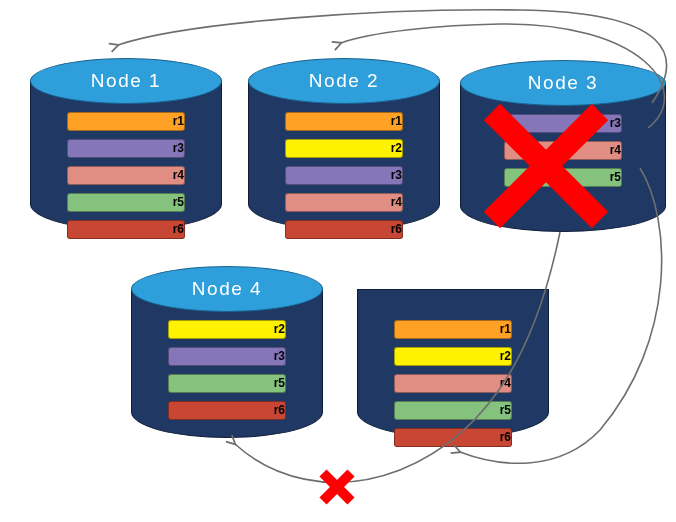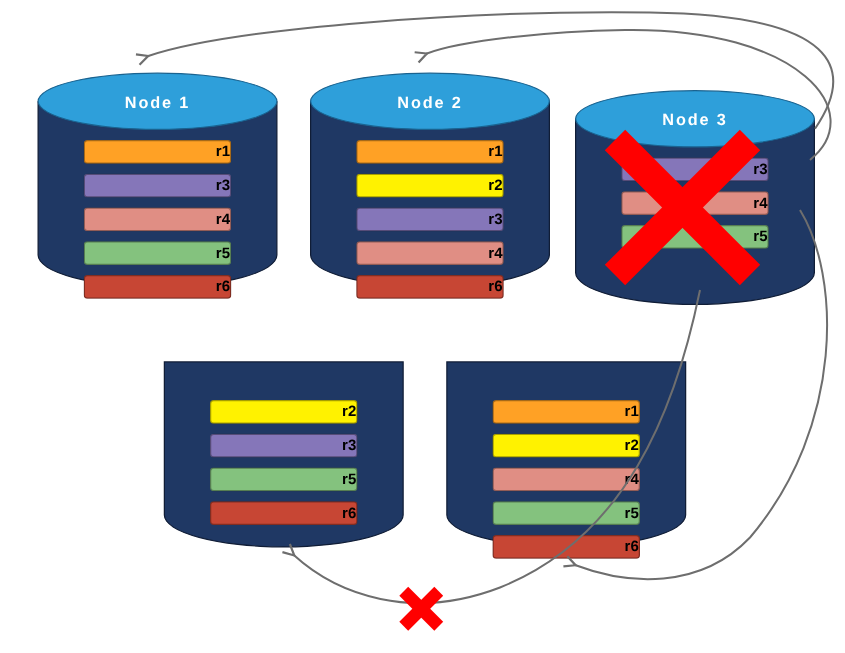--- a/index.html
+++ b/index.html
@@ -16,21 +16,21 @@
     border-radius:0 0 50% 50% / 0 0 26px 26px;
   }
   .cyl-top{
     position:absolute;left:0;top:0;width:100%;height:46px;
     background:var(--top);
     border:1px solid #1a6390;
     box-sizing:border-box;
     border-radius:50%;
     display:flex;align-items:center;justify-content:center;
   }
-  .cyl-title{color:#ffffff;font-weight:bold;font-size:13px;letter-spacing:1.5px;}
+  .cyl-title{color:#ffffff;font-weight:normal;font-size:19px;letter-spacing:1.5px;}
   .records{
     position:absolute;left:50%;transform:translateX(-50%);top:54px;width:118px;
     display:flex;flex-direction:column;gap:8px;
   }
   .record{
     height:17px;border-radius:3px;
     border:1px solid rgba(0,0,0,0.35);
     box-sizing:content-box;
     font-size:12px;font-weight:bold;color:#000;
     text-align:right;line-height:17px;
@@ -63,33 +63,36 @@
           <div class="cyl-title" style="color: rgb(255, 255, 255);">Node 2</div>
         </div>
         <div class="records">
           <div class="record" style="background: rgb(255, 161, 37);">r1</div>
           <div class="record" style="background: rgb(255, 242, 0);">r2</div>
           <div class="record" style="background: rgb(133, 118, 185);">r3</div>
           <div class="record" style="background: rgb(224, 142, 132);">r4</div>
           <div class="record" style="background: rgb(199, 70, 52);">r6</div>
         </div>
       </div>
-      <div class="node" style="left: 460px; top: 72px; width: 192px; height: 172px; --body: #1F3864; --top: #2E9FDA;">
+      <div class="node" style="left: 460px; top: 60px; width: 192px; height: 172px; padding-left: 14px; --body: #1F3864; --top: #2E9FDA;">
         <div class="cyl-body"></div>
         <div class="cyl-top">
           <div class="cyl-title" style="color: rgb(255, 255, 255);">Node 3</div>
         </div>
         <div class="records">
           <div class="record" style="background: rgb(133, 118, 185);">r3</div>
           <div class="record" style="background: rgb(224, 142, 132);">r4</div>
           <div class="record" style="background: rgb(132, 194, 126);">r5</div>
         </div>
       </div>
       <div class="node" style="left: 131px; top: 266px; width: 192px; height: 172px; --body: #1F3864; --top: #2E9FDA;">
         <div class="cyl-body"></div>
+        <div class="cyl-top">
+          <div class="cyl-title" style="color: rgb(255, 255, 255);">Node 4</div>
+        </div>
         <div class="records">
           <div class="record" style="background: rgb(255, 242, 0);">r2</div>
           <div class="record" style="background: rgb(133, 118, 185);">r3</div>
           <div class="record" style="background: rgb(132, 194, 126);">r5</div>
           <div class="record" style="background: rgb(199, 70, 52);">r6</div>
         </div>
       </div>
       <div class="node" style="left: 357px; top: 266px; width: 192px; height: 172px; --body: #1F3864; --top: #2E9FDA;">
         <div class="cyl-body"></div>
         <div class="records">

